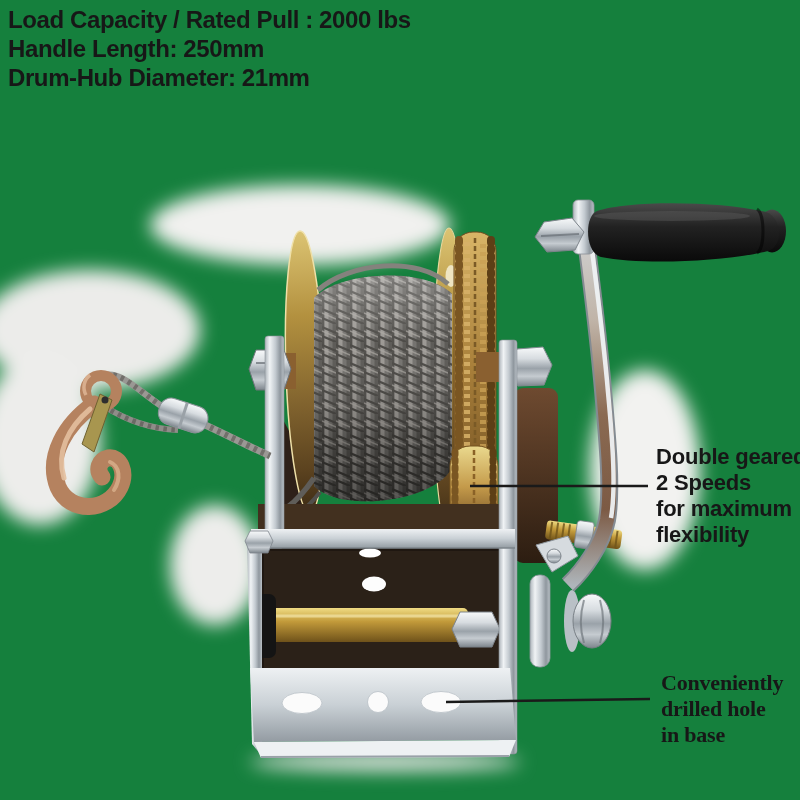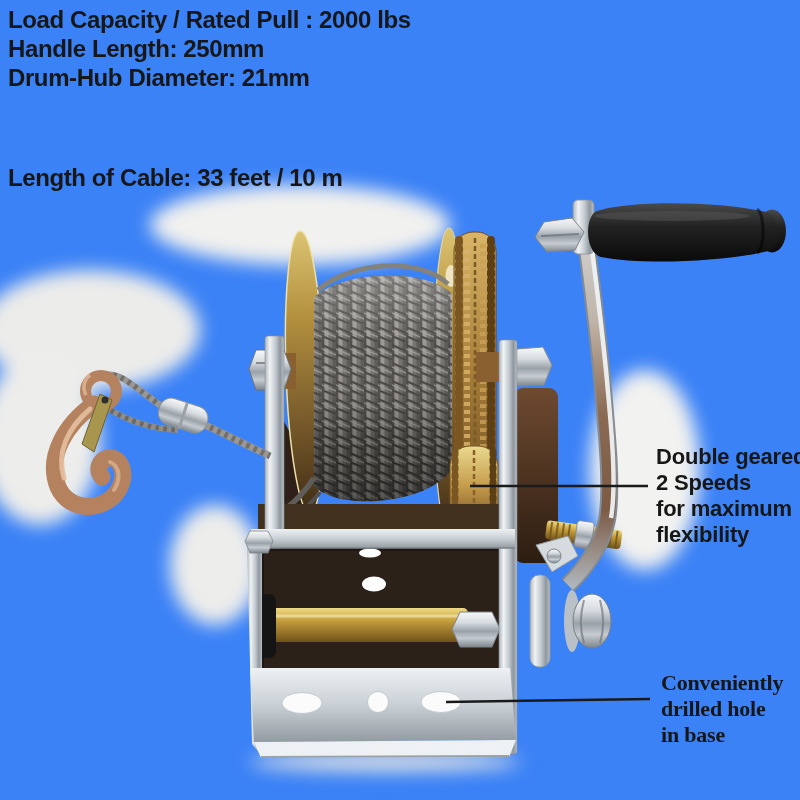--- a/index.html
+++ b/index.html
@@ -1,18 +1,18 @@
 <!DOCTYPE html>
 <html><head>
 <meta charset="utf-8">
 <style>
   html,body { margin:0; padding:0; background:#ffffff; }
   .stage {
     position:relative; width:800px; height:800px; overflow:hidden;
-    background:#3b82f6; font-family:"Liberation Sans", sans-serif;
+    background:#15803d; font-family:"Liberation Sans", sans-serif;
   }
   .stage svg { position:absolute; left:0; top:0; }
   .textblock { position:absolute; color:#171717; font-weight:700; }
   .textblock .line { white-space:nowrap; }
   #specs-a { left:8px; top:5px;  font-size:24px; line-height:29px; letter-spacing:-0.4px; }
   #specs-b { left:8px; top:163px; font-size:24px; line-height:29px; letter-spacing:-0.4px; }
   #note-gears { left:656px; top:444px; font-size:22px; line-height:26px; letter-spacing:-0.2px; }
   #note-base  { left:661px; top:670px; font-size:22px; line-height:26px; letter-spacing:-0.2px;font-family:Liberation Serif, serif; }
 </style>
 </head>
@@ -249,21 +249,20 @@
     <line x1="446" y1="702" x2="650" y2="699" stroke="#1a1a1a" stroke-width="2.5"></line>
   </svg>
 
   <div class="textblock" id="specs-a">
     <div class="line">Load Capacity / Rated Pull : 2000 lbs</div>
     <div class="line">Handle Length: 250mm</div>
     <div class="line">Drum-Hub Diameter: 21mm</div>
   </div>
 
   <div class="textblock" id="specs-b">
-    <div class="line">Length of Cable: 33 feet / 10 m</div>
   </div>
 
   <div class="textblock" id="note-gears">
     <div class="line">Double geared:</div>
     <div class="line">2 Speeds</div>
     <div class="line">for maximum</div>
     <div class="line">flexibility</div>
   </div>
 
   <div class="textblock" id="note-base">

